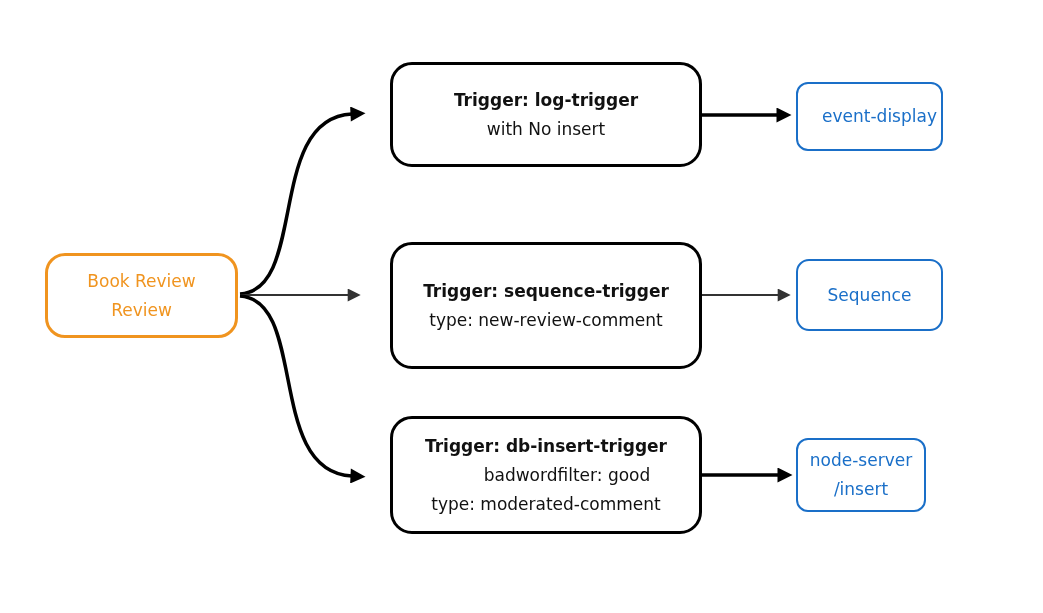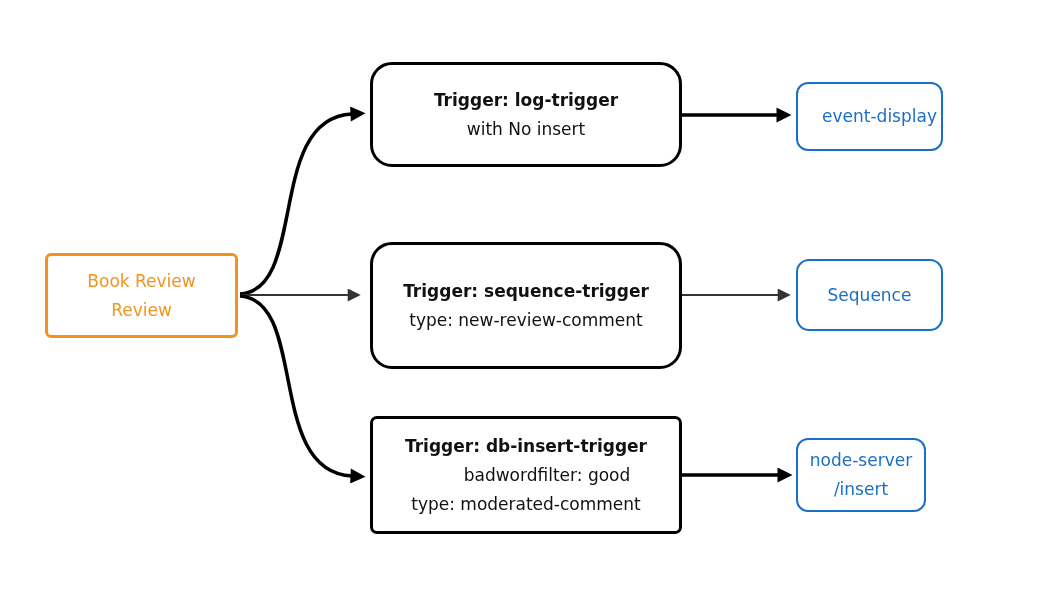--- a/index.html
+++ b/index.html
@@ -36,38 +36,39 @@
     justify-content: center;
     text-align: center;
     font-size: 17px;
     line-height: 29px;
     white-space: nowrap;
   }
   .trigger {
     border: 3px solid #000000;
     border-radius: 22px;
     color: #111111;
+    margin-left: 20px;
   }
   .trigger .t-title { font-weight: bold; }
   .trigger .b { font-weight: normal; }
   .trigger .shift { position: relative; left: 21px; }
   .broker {
     border: 3px solid var(--orange);
-    border-radius: 6px;
+    border-radius: 20px;
     color: var(--orange);
   }
   .target {
     border: 2.5px solid var(--blue);
     border-radius: 12px;
     color: var(--blue);
   }
   #broker   { left: 45px;  top: 253px; width: 193px; height: 85px; }
   #trigger1 { left: 370px; top: 62px;  width: 312px; height: 105px; }
   #trigger2 { left: 370px; top: 242px; width: 312px; height: 127px; }
-  #trigger3 { left: 370px; top: 416px; width: 312px; height: 118px; border-radius: 7px; }
+  #trigger3 { left: 370px; top: 416px; width: 312px; height: 118px; }
   #target1  { left: 796px; top: 82px;  width: 147px; height: 69px; padding-left: 20px; }
   #target2  { left: 796px; top: 259px; width: 147px; height: 72px; border-radius: 13px; }
   #target3  { left: 796px; top: 438px; width: 130px; height: 74px; }
 </style>
 </head>
 <body>
 
 <div class="canvas">
 
   <svg class="edges" viewBox="0 0 1043 613">

